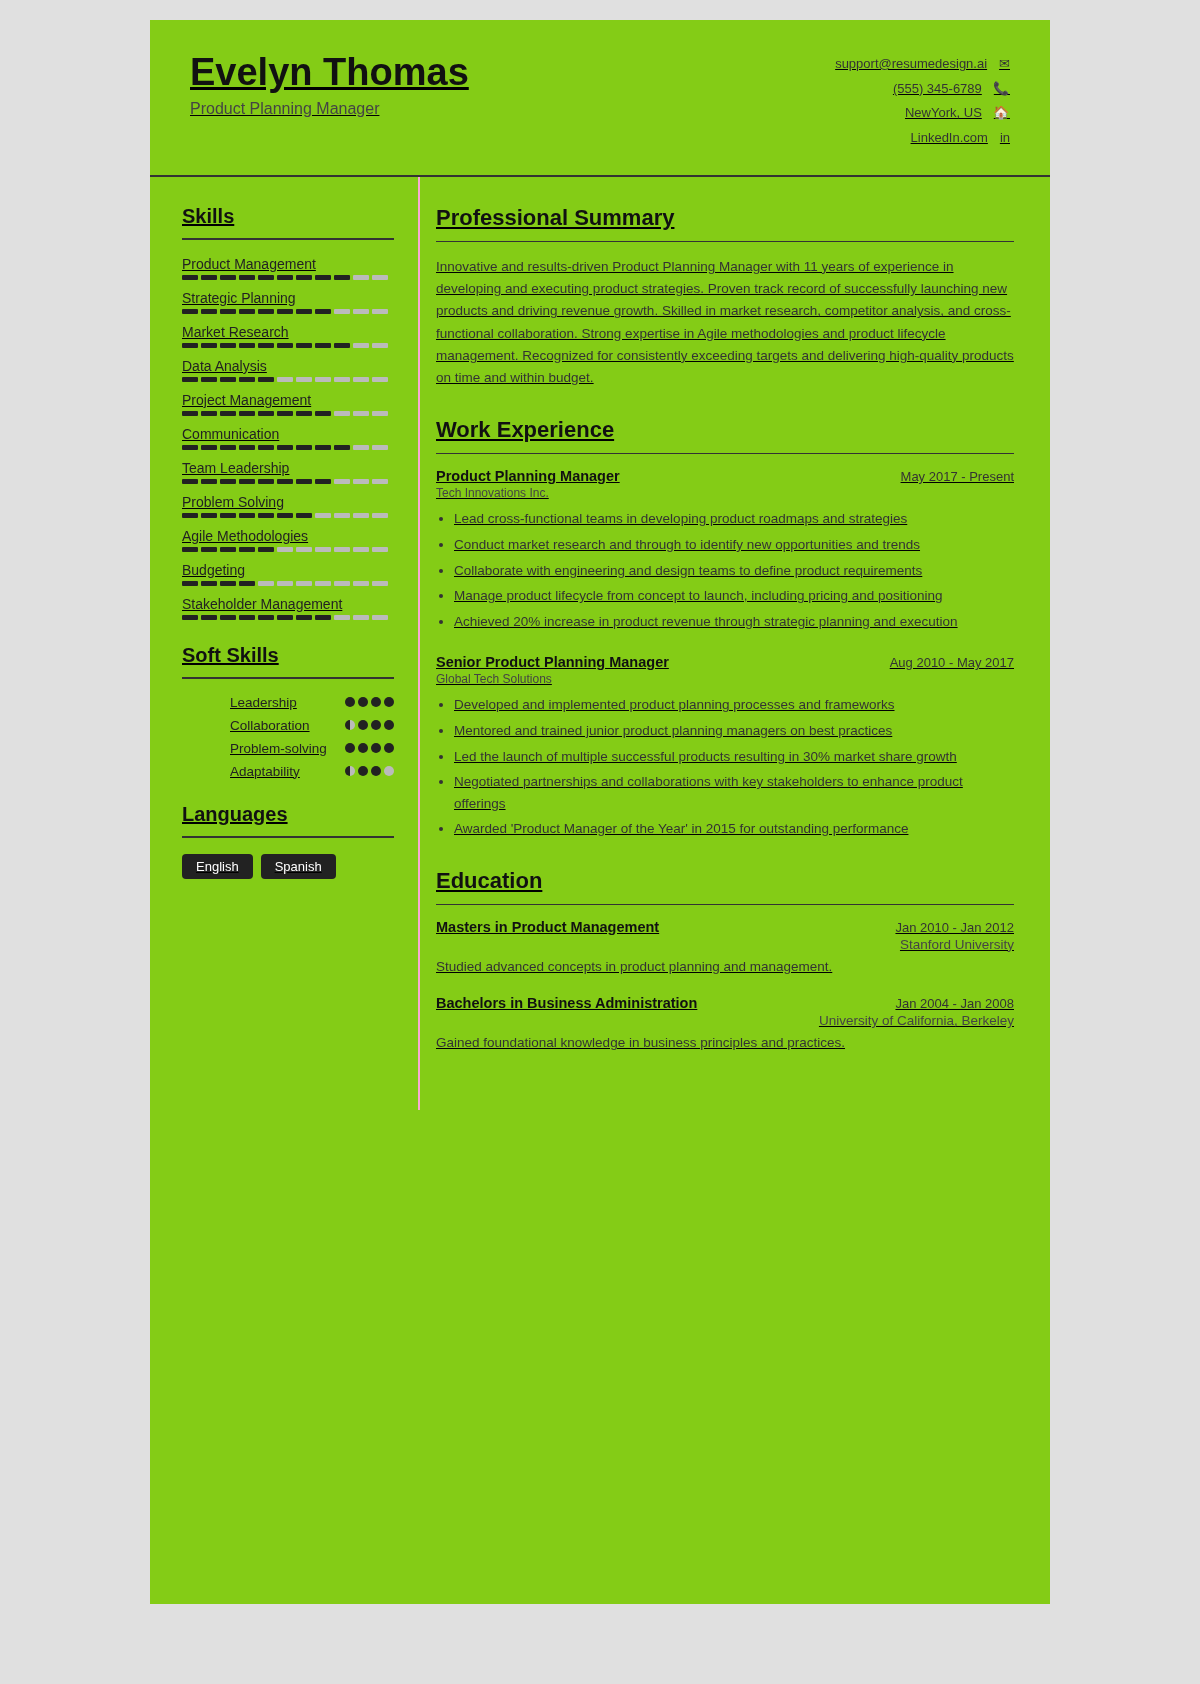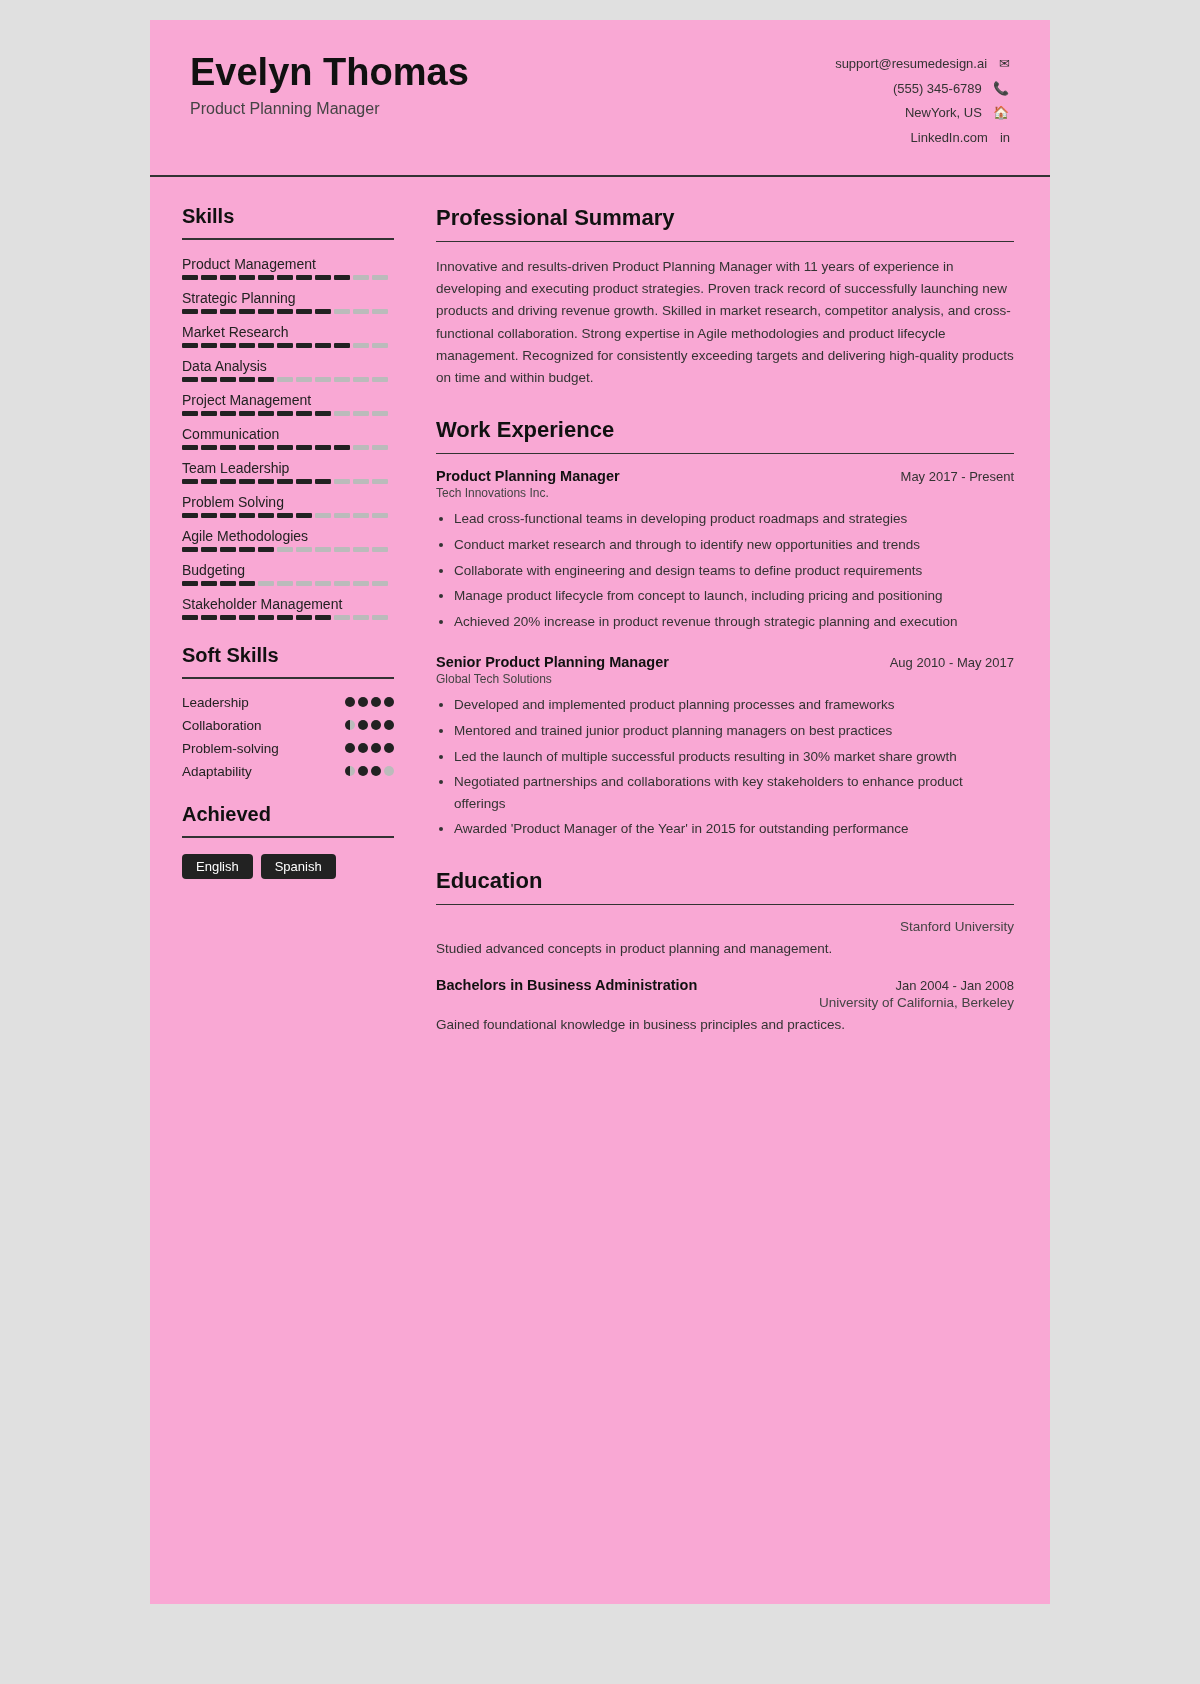--- a/index.html
+++ b/index.html
@@ -4,23 +4,24 @@
   <style>
     * { margin: 0; padding: 0; box-sizing: border-box; }
     body {
       font-family: Arial, sans-serif;
       background: #e0e0e0;
       display: flex;
       justify-content: center;
       padding: 20px;
     }
     .resume {
-      background: #f9a8d4;
+      background: #84cc16;
       width: 900px;
       min-height: 1584px;
+      text-decoration: underline;
     }
     
     .header {
       display: flex;
       justify-content: space-between;
       align-items: flex-start;
       padding: 32px 40px 24px 40px;
       border-bottom: 2px solid #333;
     }
     .header-left .name {
@@ -91,20 +92,21 @@
     }
     .bar-filled { background: #222; }
     .bar-empty { background: #bbb; }
     
     .soft-skills-section { margin-top: 24px; }
     .soft-skill-row {
       display: flex;
       justify-content: space-between;
       align-items: center;
       margin-bottom: 8px;
+      margin-left: 48px;
     }
     .soft-skill-name {
       font-size: 13.5px;
       color: #222;
     }
     .dots {
       display: flex;
       gap: 3px;
     }
     .dot {
@@ -477,21 +479,21 @@
                 <div class="dot dot-half"></div>
                 <div class="dot dot-filled"></div>
                 <div class="dot dot-filled"></div>
                 <div class="dot dot-empty"></div>
               </div>
             </div>
           </div>
       </div>
 
       <div class="languages-section">
-        <div class="section-title">Achieved</div>
+        <div class="section-title">Languages</div>
         <hr class="section-divider">
         <div class="lang-tags" id="lang-tags">
             <span class="lang-tag">English</span>
             <span class="lang-tag">Spanish</span>
           </div>
       </div>
     </div>
 
     <div class="right-col">
 
@@ -534,20 +536,24 @@
               </ul>
             </div>
           </div>
       </div>
 
       <div class="right-section">
         <div class="right-section-title">Education</div>
         <hr class="right-divider">
         <div id="edu-list">
             <div class="edu-entry">
+              <div class="edu-header">
+                <span class="edu-degree">Masters in Product Management</span>
+                <span class="edu-dates">Jan 2010 - Jan 2012</span>
+              </div>
               <div class="edu-school">Stanford University</div>
               <div class="edu-desc">Studied advanced concepts in product planning and management.</div>
             </div>
             <div class="edu-entry">
               <div class="edu-header">
                 <span class="edu-degree">Bachelors in Business Administration</span>
                 <span class="edu-dates">Jan 2004 - Jan 2008</span>
               </div>
               <div class="edu-school">University of California, Berkeley</div>
               <div class="edu-desc">Gained foundational knowledge in business principles and practices.</div>

